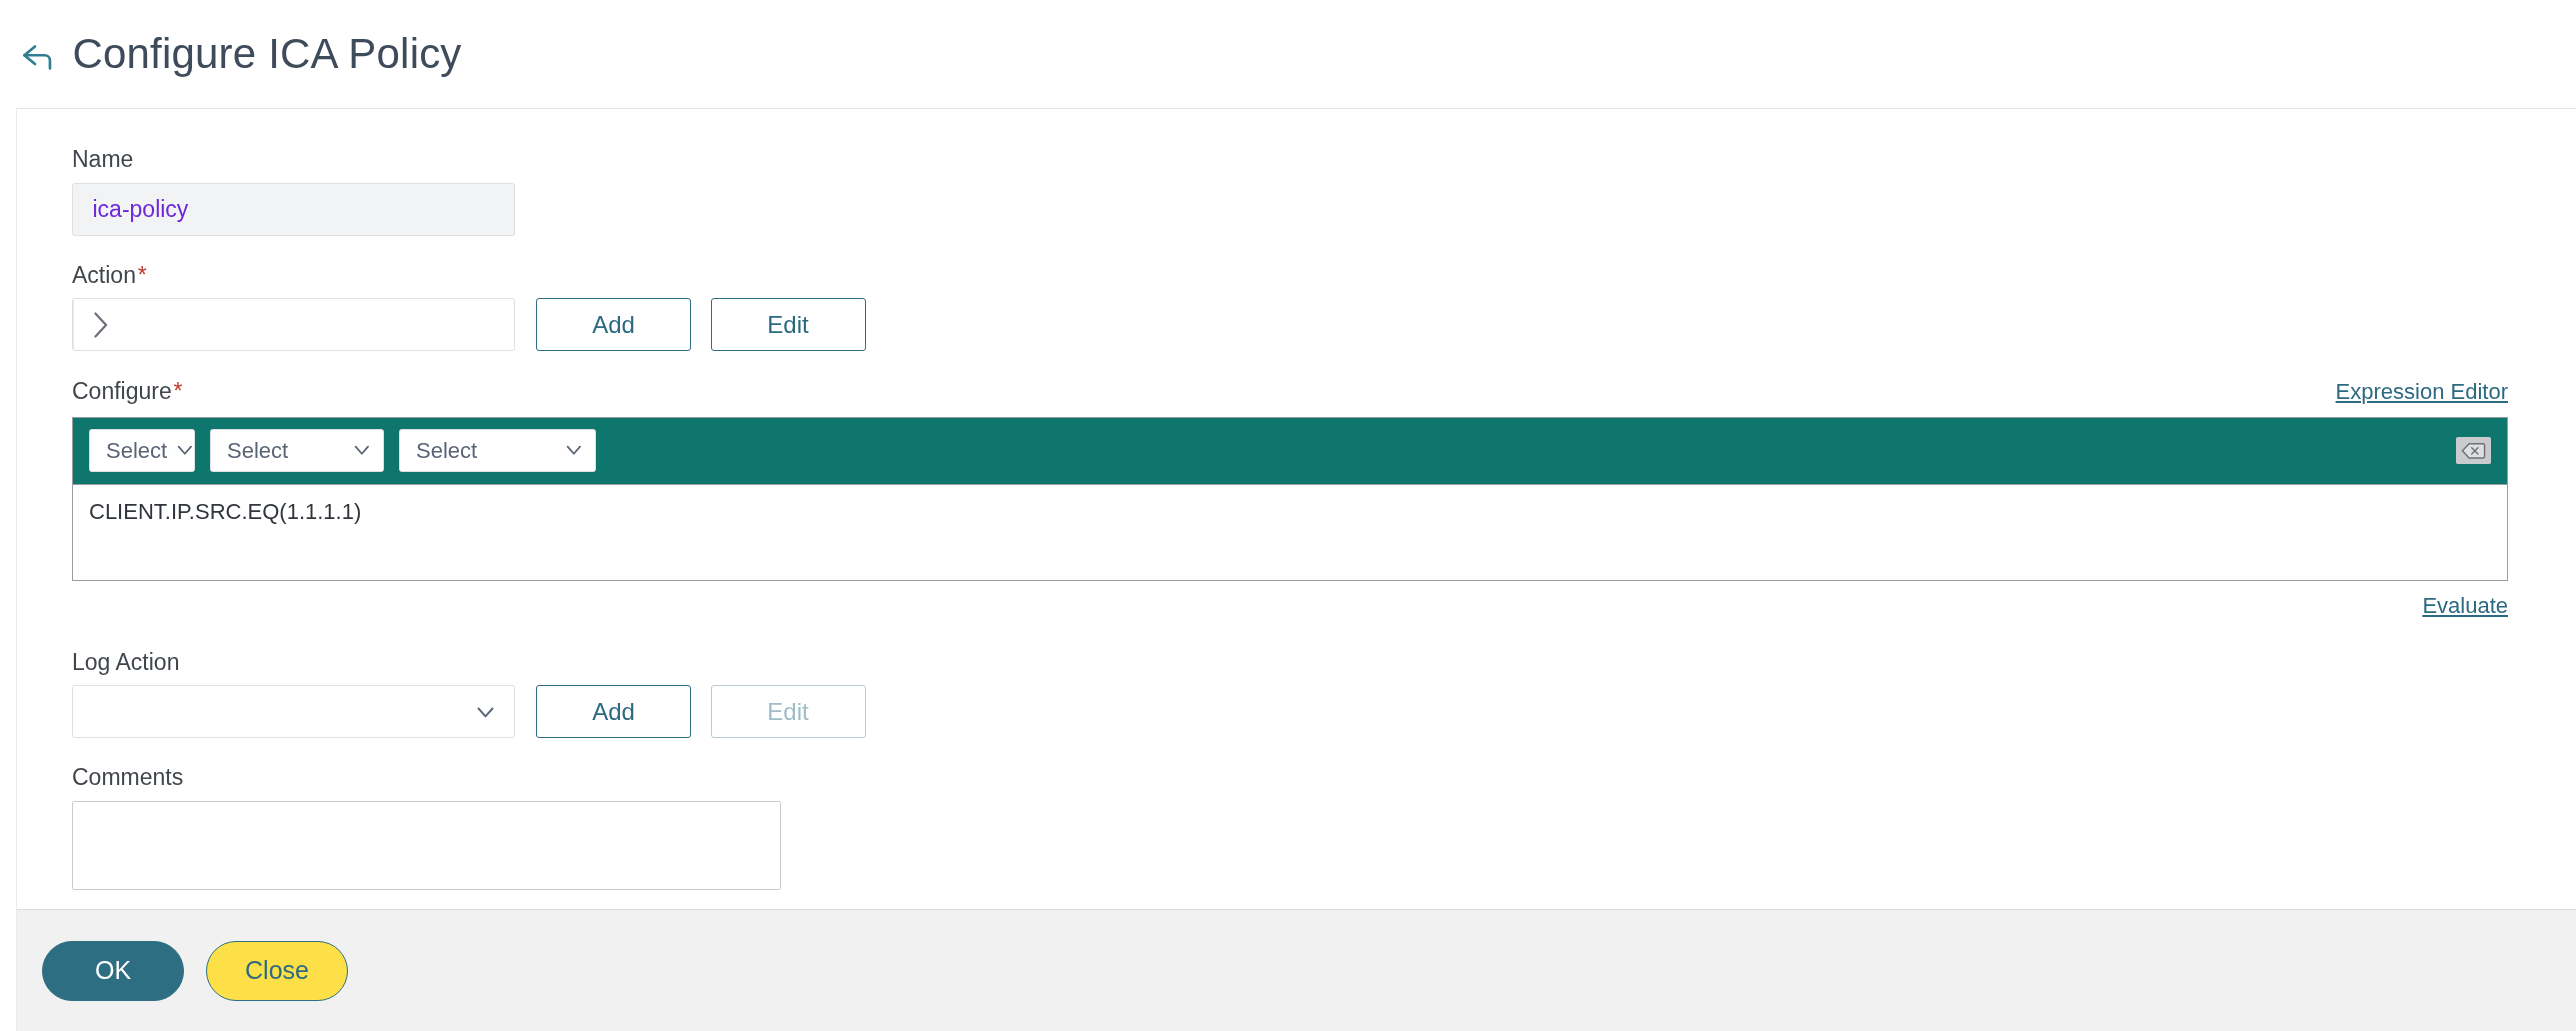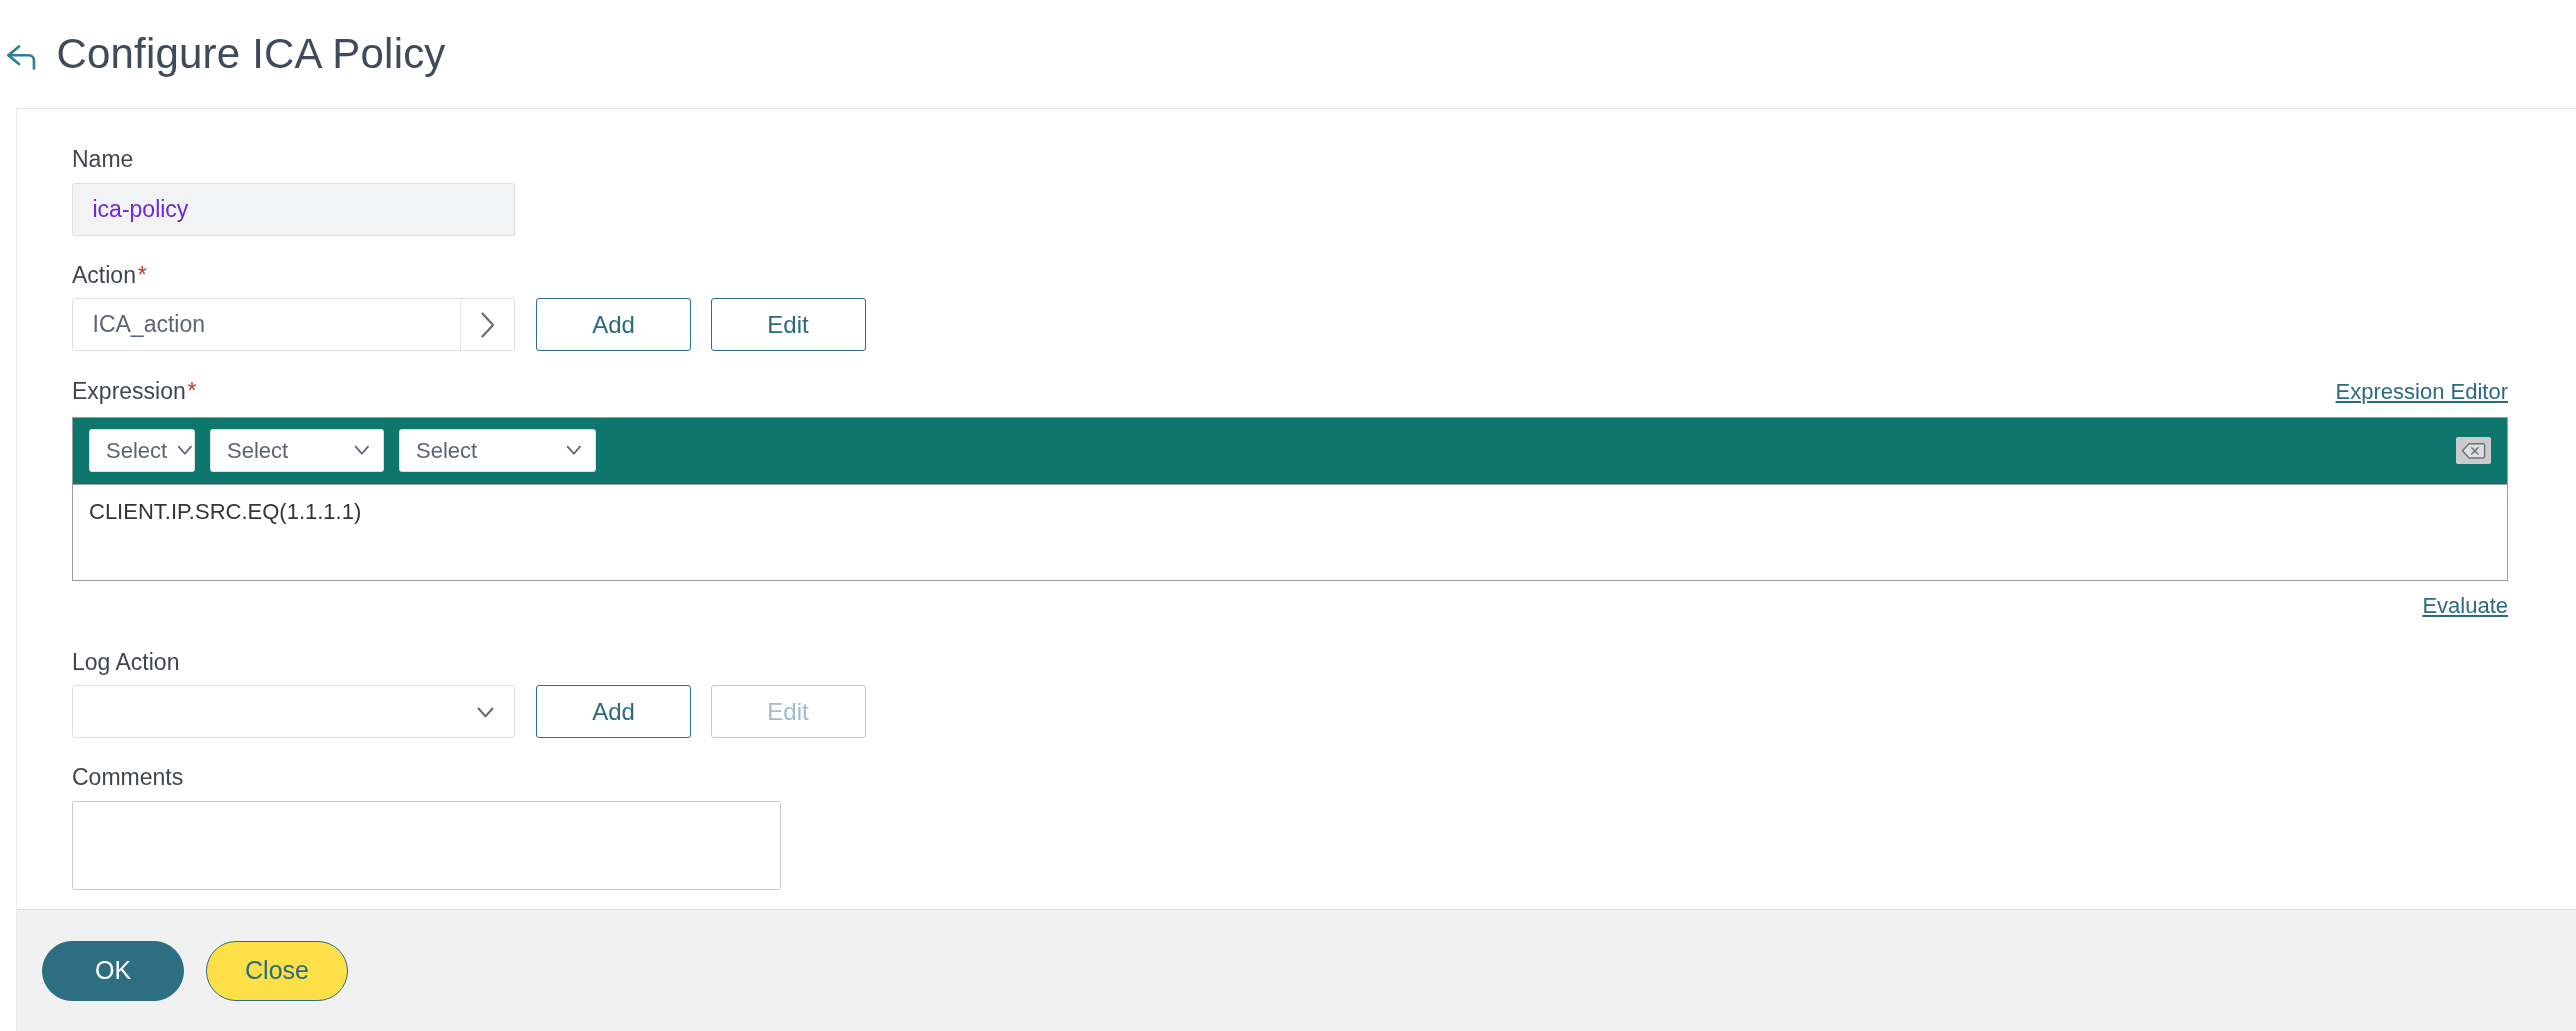--- a/index.html
+++ b/index.html
@@ -21,20 +21,21 @@
     width: 2576px;
     height: 1031px;
     background: #ffffff;
   }
 
   
   .page-header {
     display: flex;
     align-items: center;
     height: 108px;
+    padding-left: 16px;
     box-sizing: border-box;
   }
   .back-arrow {
     width: 44px;
     height: 44px;
     display: flex;
     align-items: center;
     justify-content: center;
     cursor: pointer;
     flex: 0 0 auto;
@@ -331,35 +332,34 @@
 
       <div class="field-block">
         <label class="field-label">Name</label>
         <input class="name-input" type="text" readonly="" value="ica-policy" style="">
       </div>
 
       <div class="field-block">
         <label class="field-label"><span>Action</span><span class="req-star">*</span></label>
         <div class="action-row">
           <div class="combo">
-            <input type="text" value="ICA_action" style="">
             <div class="combo-btn">
               <svg width="19.5" height="30" viewBox="0 0 22 34" fill="none" aria-hidden="true">
                 <path d="M5 4 L17 17 L5 30" stroke="#6b7178" stroke-width="2.6" fill="none" stroke-linecap="round" stroke-linejoin="round"></path>
               </svg>
             </div>
           </div>
           <button class="btn-outline ml-24">Add</button>
           <button class="btn-outline ml-22">Edit</button>
         </div>
       </div>
 
       <div class="field-block">
         <div class="expr-head">
-          <label class="field-label" style="margin-bottom:0"><span>Expression</span><span class="req-star">*</span></label>
+          <label class="field-label" style="margin-bottom:0"><span>Configure</span><span class="req-star">*</span></label>
           <a class="link">Expression Editor</a>
         </div>
 
         <div class="expr-wrap" style="margin-top:11.5px">
           <div class="expr-toolbar">
             <div class="sel sel-1">
               <span>Select</span>
               <span class="chev">
                 <svg width="17.7" height="12.4" viewBox="0 0 20 14" fill="none" aria-hidden="true">
                     <path d="M3 3 L10 11 L17 3" stroke="#5b6475" stroke-width="2" fill="none" stroke-linecap="round" stroke-linejoin="round"></path>

